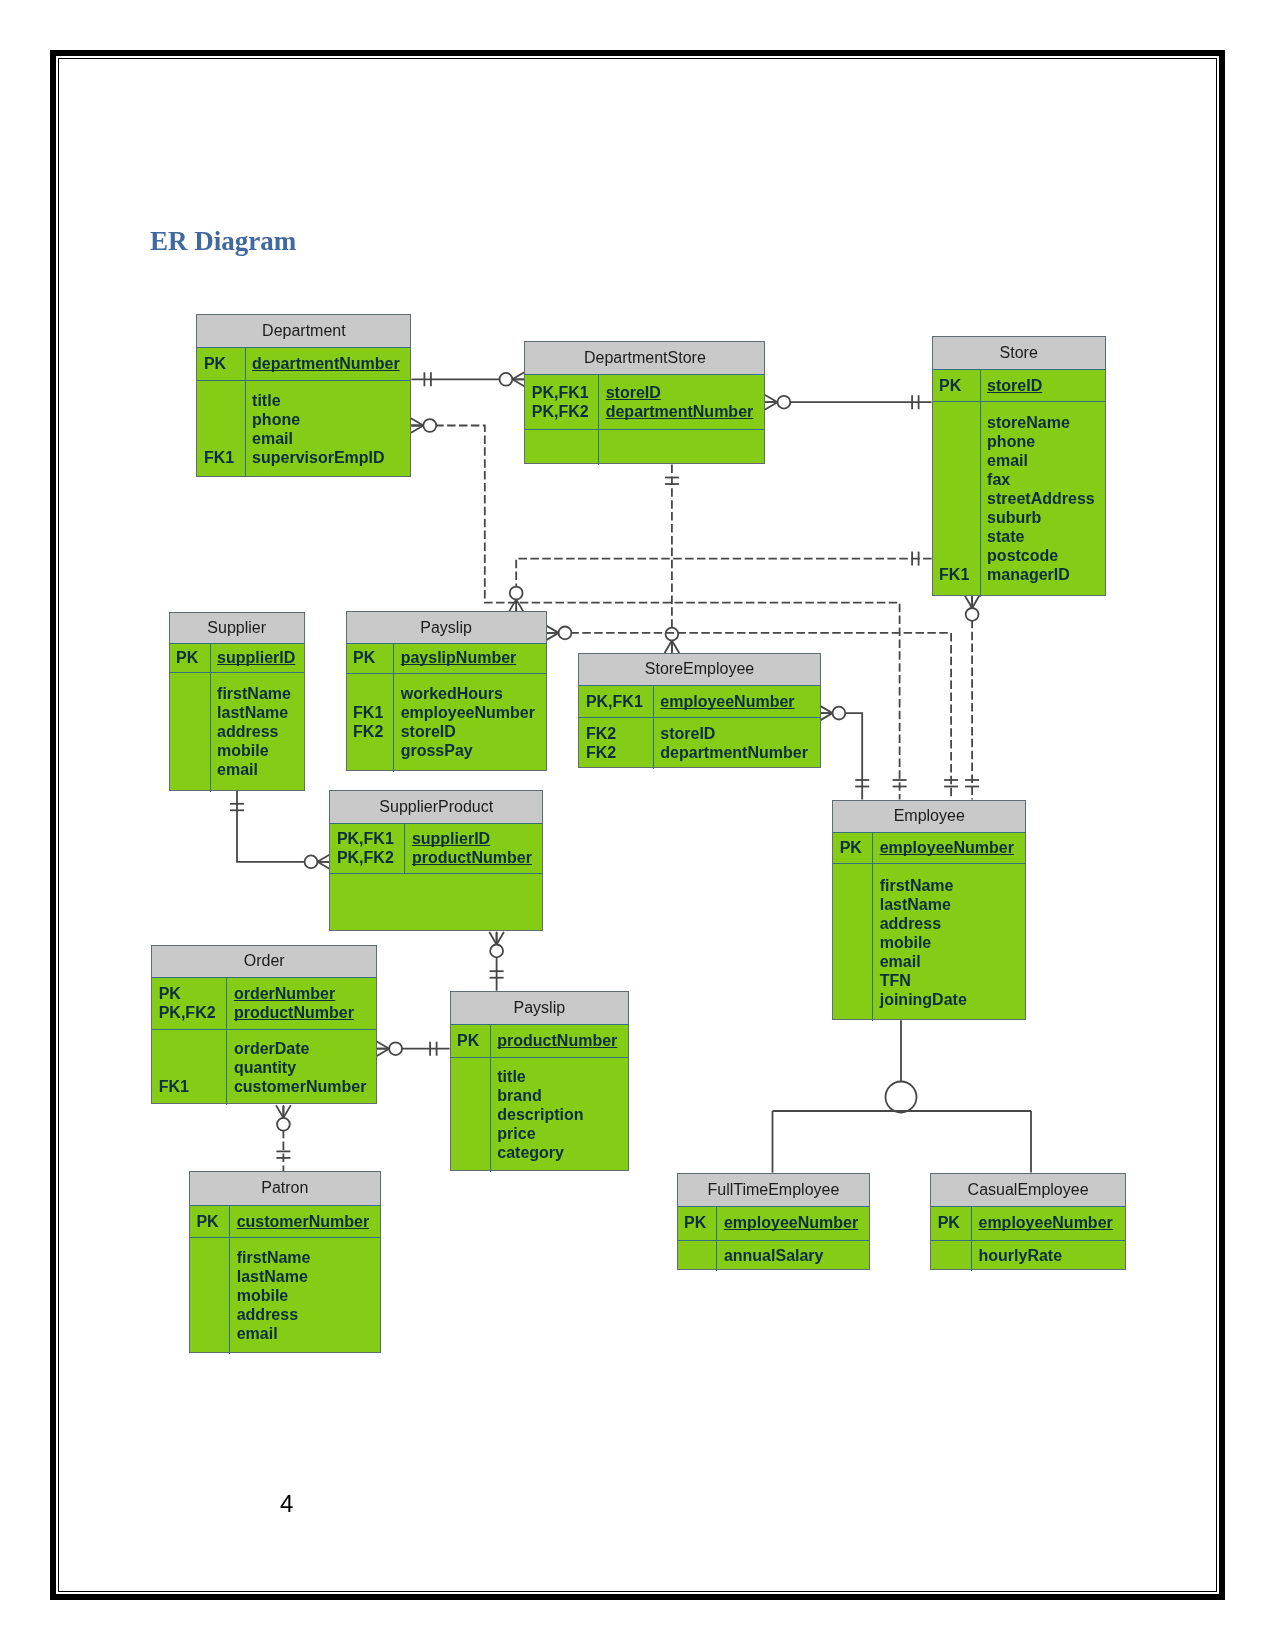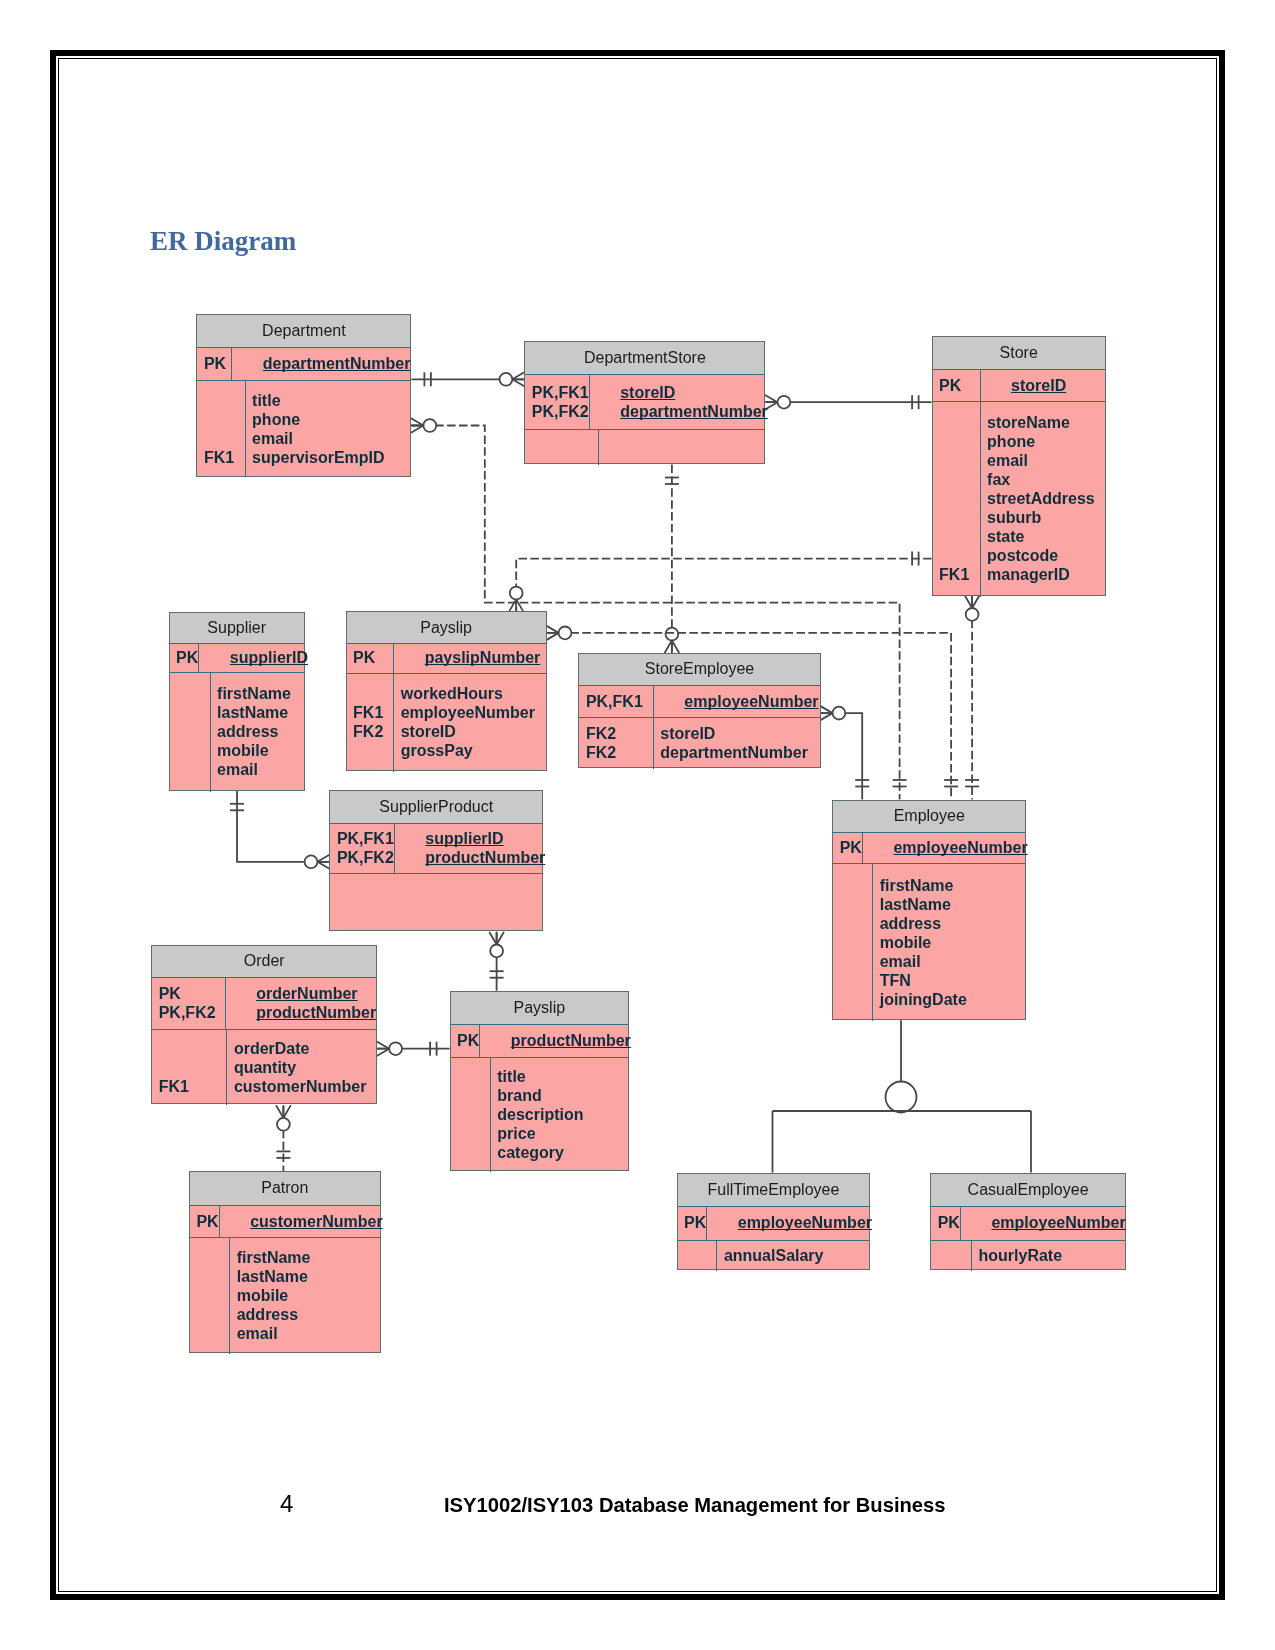--- a/index.html
+++ b/index.html
@@ -25,26 +25,26 @@
 
   .footer { position:absolute; left:0; top:1490px; width:1275px; height:30px;
             font-family:"Liberation Sans", sans-serif; }
   .footer .pg { position:absolute; left:280px; top:0; font-size:24px; color:#000; }
   .footer .ft { position:absolute; left:444px; top:3.7px; font-size:20.2px; font-weight:bold; color:#000; }
 
   
   #diagram { position:absolute; left:0; top:0; width:1275px; height:1650px; }
   #wires { position:absolute; left:0; top:0; width:1275px; height:1650px; }
   .ent { position:absolute; box-sizing:border-box; border:1.4px solid #5f6c70;
-         font-family:"Liberation Sans", sans-serif; background:#fca5a5; }
+         font-family:"Liberation Sans", sans-serif; background:#84cc16; }
   .ent-h { position:absolute; left:0; top:0; right:0; background:#c9c9c9;
            border-bottom:1.4px solid #35707f; display:flex; align-items:center;
            justify-content:center; font-size:16px; color:#1c1c1c; }
   .ent-sec { position:absolute; left:0; right:0; display:flex; }
-  .ent-sec.pk { border-bottom:1.4px solid #35707f;gap:24px; }
+  .ent-sec.pk { border-bottom:1.4px solid #35707f; }
   .ent-col-l { box-sizing:border-box; border-right:1.4px solid #35707f;
                display:flex; flex-direction:column; justify-content:center; }
   .ent-col-r { flex:1; display:flex; flex-direction:column; justify-content:center; }
   .row { height:19px; line-height:19px; font-size:16px; font-weight:bold;
          color:#0d2f3c; white-space:nowrap; padding-left:6.5px; }
   .row.u { text-decoration:underline; text-decoration-thickness:1.2px; text-underline-offset:1px; text-decoration-skip-ink:none; }
 </style>
 </head>
 <body>
 
@@ -482,15 +482,14 @@
           </div>
           <div class="ent-col-r">
             <div class="row">hourlyRate</div>
           </div>
         </div>
       </div>
     </div>
 
   <div class="footer">
     <span class="pg">4</span>
-    <span class="ft">ISY1002/ISY103 Database Management for Business</span>
   </div>
 </div>
 
 </body></html>

